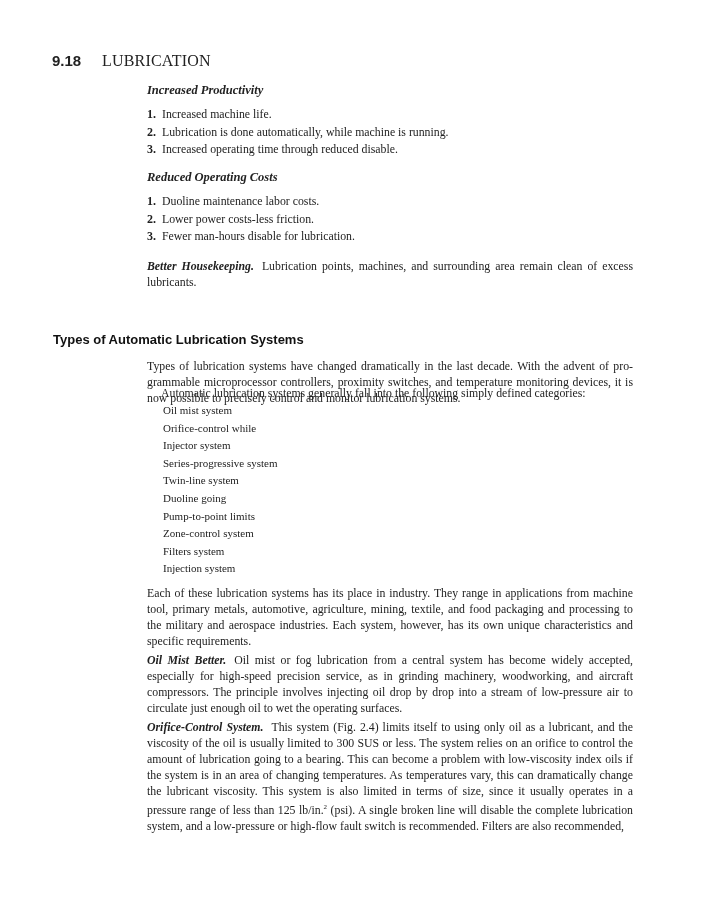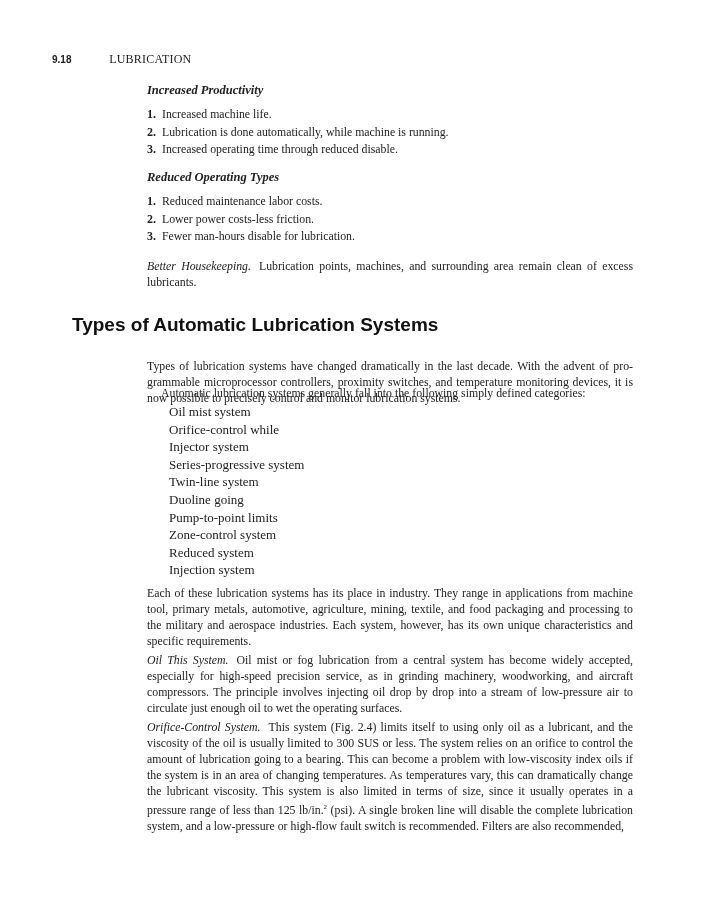--- a/index.html
+++ b/index.html
@@ -2,71 +2,71 @@
 <html><head>
 <meta charset="utf-8">
 <style>
   html, body { margin: 0; padding: 0; background: #ffffff; }
   body {
     width: 718px; height: 900px; position: relative; overflow: hidden;
     font-family: "Liberation Serif", serif; color: #222;
   }
   .abs { position: absolute; }
   .runhead { top: 52px; left: 52px; font-size: 11px; }
-  .runhead .num { font-family: "Liberation Sans", sans-serif; font-weight: bold; font-size: 10px; color:#222; }
-  .runhead .title { margin-left: 35px; font-size: 12px; letter-spacing: 0.2px; }
+  .runhead .num { font-family: "Liberation Sans", sans-serif; font-weight: bold; font-size: 15px; color:#222; }
+  .runhead .title { margin-left: 18px; font-size: 16px; letter-spacing: 0.2px; }
   .sub { left: 147px; font-style: italic; font-weight: bold; font-size: 12.5px; text-align: center; }
   .item { left: 147px; font-size: 11.8px; }
   .item b { display: inline-block; width: 15px; font-size: 12px; }
   .para { left: 147px; width: 486px; font-size: 11.8px; line-height: 16px; text-align: justify; }
-  .para .runin { font-style: italic; font-weight: normal; margin-right: 8px; }
-  .h2 { top: 314px; left: 53px; font-family: "Liberation Sans", sans-serif; font-weight: bold; font-size: 19px; color:#111;margin-left:19px; }
-  .cat { left: 169px; font-size: 13px; }
+  .para .runin { font-style: italic; font-weight: bold; margin-right: 8px; }
+  .h2 { top: 332px; left: 53px; font-family: "Liberation Sans", sans-serif; font-weight: bold; font-size: 13px; color:#111; }
+  .cat { left: 163px; font-size: 11px; }
   .indent { text-indent: 14px; }
   sup { font-size: 7px; }
 </style>
 </head>
 <body>
 
 <div class="abs runhead">
   <span class="num">9.18</span>
   <span class="title">LUBRICATION</span>
 </div>
 
 <div class="abs sub" style="top:83px">Increased Productivity</div>
 <div class="abs item" style="top:107px"><b>1.</b><span>Increased machine life.</span></div>
 <div class="abs item" style="top:125px"><b>2.</b><span>Lubrication is done automatically, while machine is running.</span></div>
 <div class="abs item" style="top:142px"><b>3.</b><span>Increased operating time through reduced disable.</span></div>
 
-<div class="abs sub" style="top:170px">Reduced Operating Types</div>
-<div class="abs item" style="top:194px"><b>1.</b><span>Reduced maintenance labor costs.</span></div>
+<div class="abs sub" style="top:170px">Reduced Operating Costs</div>
+<div class="abs item" style="top:194px"><b>1.</b><span>Duoline maintenance labor costs.</span></div>
 <div class="abs item" style="top:212px"><b>2.</b><span>Lower power costs-less friction.</span></div>
 <div class="abs item" style="top:229px"><b>3.</b><span>Fewer man-hours disable for lubrication.</span></div>
 
 <div class="abs para" style="top:258px">
   <span class="runin">Better Housekeeping.</span><span>Lubrication points, machines, and surrounding area remain clean of excess lubricants.</span>
 </div>
 
 <div class="abs h2">Types of Automatic Lubrication Systems</div>
 
 <div class="abs para" style="top:358px">Types of lubrication systems have changed dramatically in the last decade. With the advent of pro-grammable microprocessor controllers, proximity switches, and temperature monitoring devices, it is now possible to precisely control and monitor lubrication systems.</div>
 <div class="abs para indent" style="top:385px">Automatic lubrication systems generally fall into the following simply defined categories:</div>
 
 <div class="abs cat" style="top:404px">Oil mist system</div>
 <div class="abs cat" style="top:422px">Orifice-control while</div>
 <div class="abs cat" style="top:439px">Injector system</div>
 <div class="abs cat" style="top:457px">Series-progressive system</div>
 <div class="abs cat" style="top:474px">Twin-line system</div>
 <div class="abs cat" style="top:492px">Duoline going</div>
 <div class="abs cat" style="top:510px">Pump-to-point limits</div>
 <div class="abs cat" style="top:527px">Zone-control system</div>
-<div class="abs cat" style="top:545px">Reduced system</div>
+<div class="abs cat" style="top:545px">Filters system</div>
 <div class="abs cat" style="top:562px">Injection system</div>
 
 <div class="abs para" style="top:585px">Each of these lubrication systems has its place in industry. They range in applications from machine tool, primary metals, automotive, agriculture, mining, textile, and food packaging and processing to the military and aerospace industries. Each system, however, has its own unique characteristics and specific requirements.</div>
 
 <div class="abs para" style="top:652px">
-  <span class="runin">Oil This System.</span><span>Oil mist or fog lubrication from a central system has become widely accepted, especially for high-speed precision service, as in grinding machinery, woodworking, and aircraft compressors. The principle involves injecting oil drop by drop into a stream of low-pressure air to circulate just enough oil to wet the operating surfaces.</span>
+  <span class="runin">Oil Mist Better.</span><span>Oil mist or fog lubrication from a central system has become widely accepted, especially for high-speed precision service, as in grinding machinery, woodworking, and aircraft compressors. The principle involves injecting oil drop by drop into a stream of low-pressure air to circulate just enough oil to wet the operating surfaces.</span>
 </div>
 
 <div class="abs para" style="top:719px">
   <span class="runin">Orifice-Control System.</span><span>This system (Fig. 2.4) limits itself to using only oil as a lubricant, and the viscosity of the oil is usually limited to 300 SUS or less. The system relies on an orifice to control the amount of lubrication going to a bearing. This can become a problem with low-viscosity index oils if the system is in an area of changing temperatures. As temperatures vary, this can dramatically change the lubricant viscosity. This system is also limited in terms of size, since it usually operates in a pressure range of less than 125 lb/in.</span><sup>2</sup><span> (psi). A single broken line will disable the complete lubrication system, and a low-pressure or high-flow fault switch is recommended. Filters are also recommended,</span>
 </div>
 
 </body></html>

